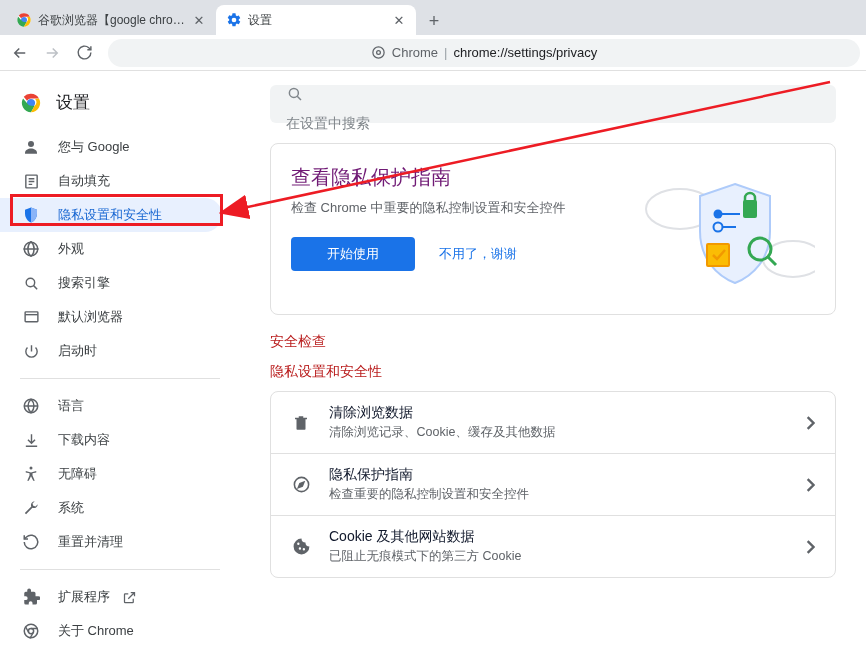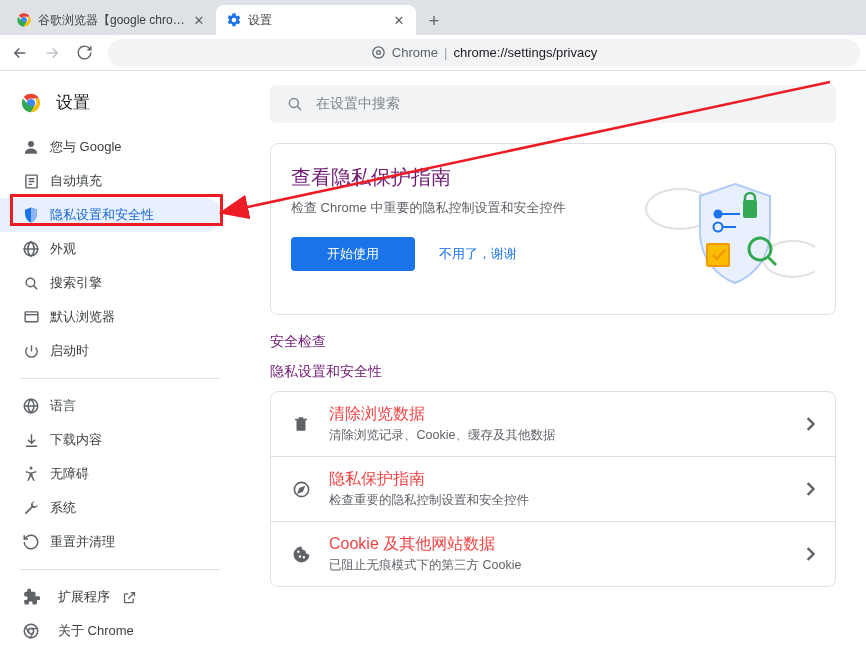--- a/index.html
+++ b/index.html
@@ -23,54 +23,54 @@
     .addr-bar .chrome-label { color: #5f6368; }
     .addr-bar .sep { color: #9aa0a6; }
     .addr-bar .url-path { color: #202124; }
 
     
     .content { display: flex; height: calc(650px - 35px - 36px); }
     .sidebar { width: 240px; padding-top: 12px; }
     .sb-head { display: flex; align-items: center; gap: 14px; padding: 8px 20px 16px 20px; }
     .sb-head .logo { width: 22px; height: 22px; }
     .sb-title { font-size: 17px; color: #202124; }
-    .sb-item { height: 34px; display: flex; align-items: center; padding-left: 22px; gap: 10px; font-size: 13px; color: #3c4043; cursor: pointer; border-radius: 0 17px 17px 0; margin-right: 18px; }
+    .sb-item { height: 34px; display: flex; align-items: center; padding-left: 22px; gap: 18px; font-size: 13px; color: #3c4043; cursor: pointer; border-radius: 0 17px 17px 0; margin-right: 18px; }
     .sb-item.selected { background: #e8f0fe; color: #1967d2; }
     .sb-item.selected .sb-icon, .sb-item.selected .sb-icon svg { color: #1967d2; }
     .sb-icon { width: 18px; height: 18px; display: flex; align-items: center; justify-content: center; color: #5f6368; }
     .sb-div { height: 1px; background: #e0e0e0; margin: 10px 20px; }
     .sb-ext { display: flex; align-items: center; gap: 18px; padding-left: 22px; height: 34px; font-size: 13px; color: #3c4043; cursor: pointer; }
 
     .red-box { border: 3px solid #ed1c24; position: absolute; }
 
     .main { flex: 1; padding: 10px 0 0 0; position: relative; overflow: hidden; }
     .search-row { padding: 4px 30px 14px 30px; }
-    .search-box { height: 38px; background: #f1f3f4; border-radius: 6px; display: flex; align-items: center; padding: 0 16px; gap: 12px; font-size: 14px; color: #80868b; }
+    .search-box { height: 38px; background: #f1f3f4; border-radius: 6px; display: flex; align-items: flex-start; padding: 0 16px; gap: 12px; font-size: 14px; color: #80868b; flex-direction: column; }
 
     .card { margin: 6px 30px 18px 30px; border: 1px solid #e0e0e0; border-radius: 8px; padding: 20px; position: relative; }
     .card.guide { display: flex; }
     .guide-text { flex: 1; }
     .guide-title { font-size: 20px; color: #701a75; margin-bottom: 8px; font-weight: 400; }
     .guide-sub { font-size: 13px; color: #5f6368; margin-bottom: 20px; }
     .guide-btns { display: flex; gap: 10px; }
     .btn-primary { background: #1a73e8; color: #fff; border: none; height: 34px; padding: 0 36px; border-radius: 4px; font-size: 13px; cursor: pointer; }
     .btn-text { background: none; border: none; color: #1a73e8; height: 34px; padding: 0 14px; font-size: 13px; cursor: pointer; }
     .guide-illus { width: 170px; position: relative; }
 
-    .section-label { font-size: 14px; color: #701a75; margin: 12px 30px 10px 30px; }
+    .section-label { font-size: 14px; color: #b91c1c; margin: 12px 30px 10px 30px; }
 
     .check-card { margin: 6px 30px 18px 30px; border: 1px solid #e0e0e0; border-radius: 8px; padding: 16px 20px; display: flex; align-items: center; gap: 16px; }
     .check-text { flex: 1; font-size: 13px; color: #3c4043; }
 
     .list-card { margin: 6px 30px 0 30px; border: 1px solid #e0e0e0; border-radius: 8px; }
     .list-row { display: flex; align-items: center; padding: 12px 20px; gap: 18px; cursor: pointer; border-bottom: 1px solid #e0e0e0; }
     .list-row:last-child { border-bottom: none; }
     .row-icon { width: 20px; height: 20px; color: #5f6368; display: flex; align-items: center; justify-content: center; }
     .row-text { flex: 1; }
-    .row-title { font-size: 16px; color: #ef4444; margin-bottom: 2px; }
+    .row-title { font-size: 14px; color: #0f172a; margin-bottom: 2px; }
     .row-sub { font-size: 12.5px; color: #5f6368; }
     .row-chev { color: #5f6368; }
 
     svg { display: block; }
 
     
     .arrow-line { position: absolute; pointer-events: none; }
   </style>
 </head>
 <body>

